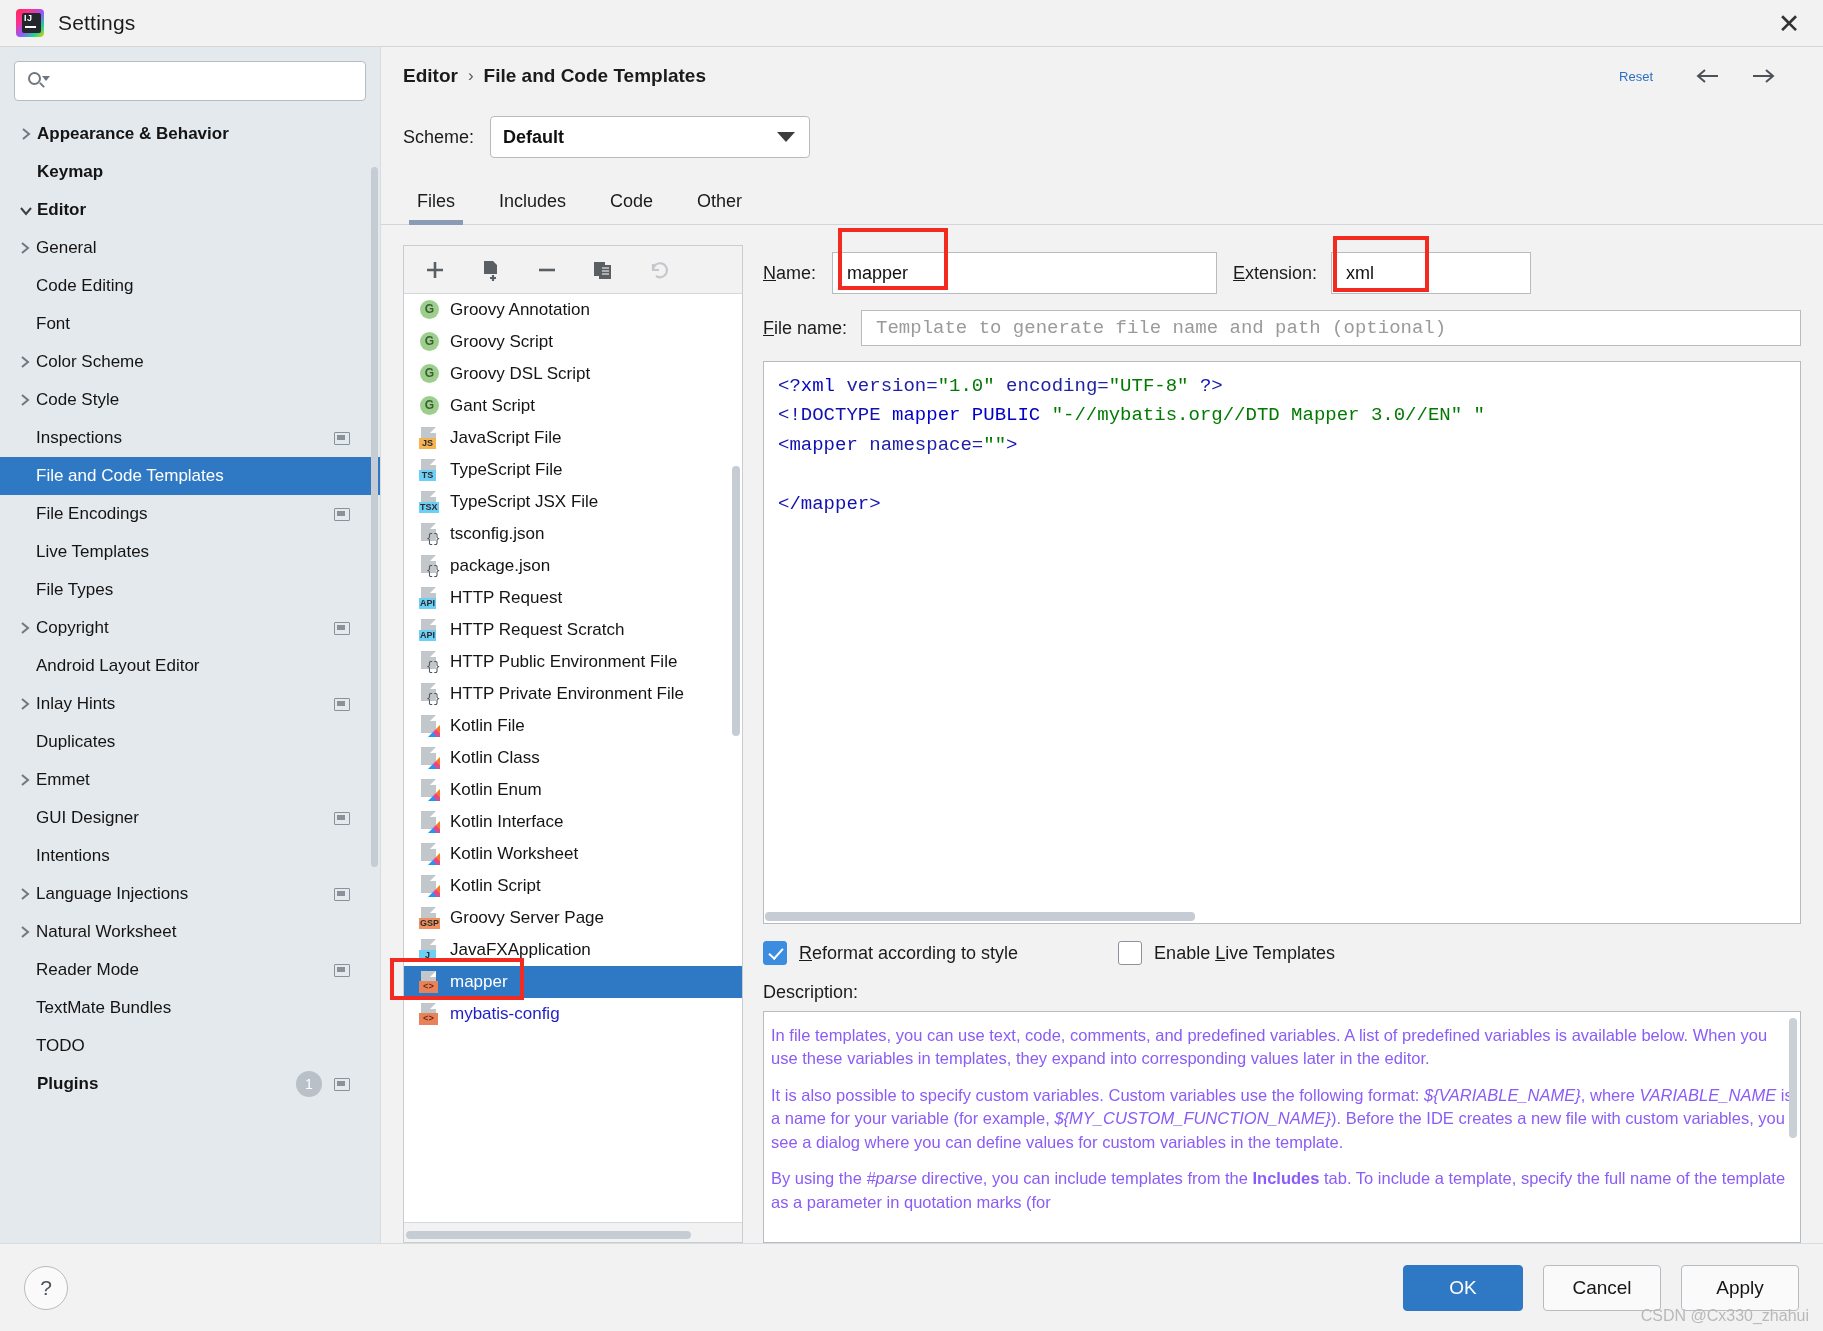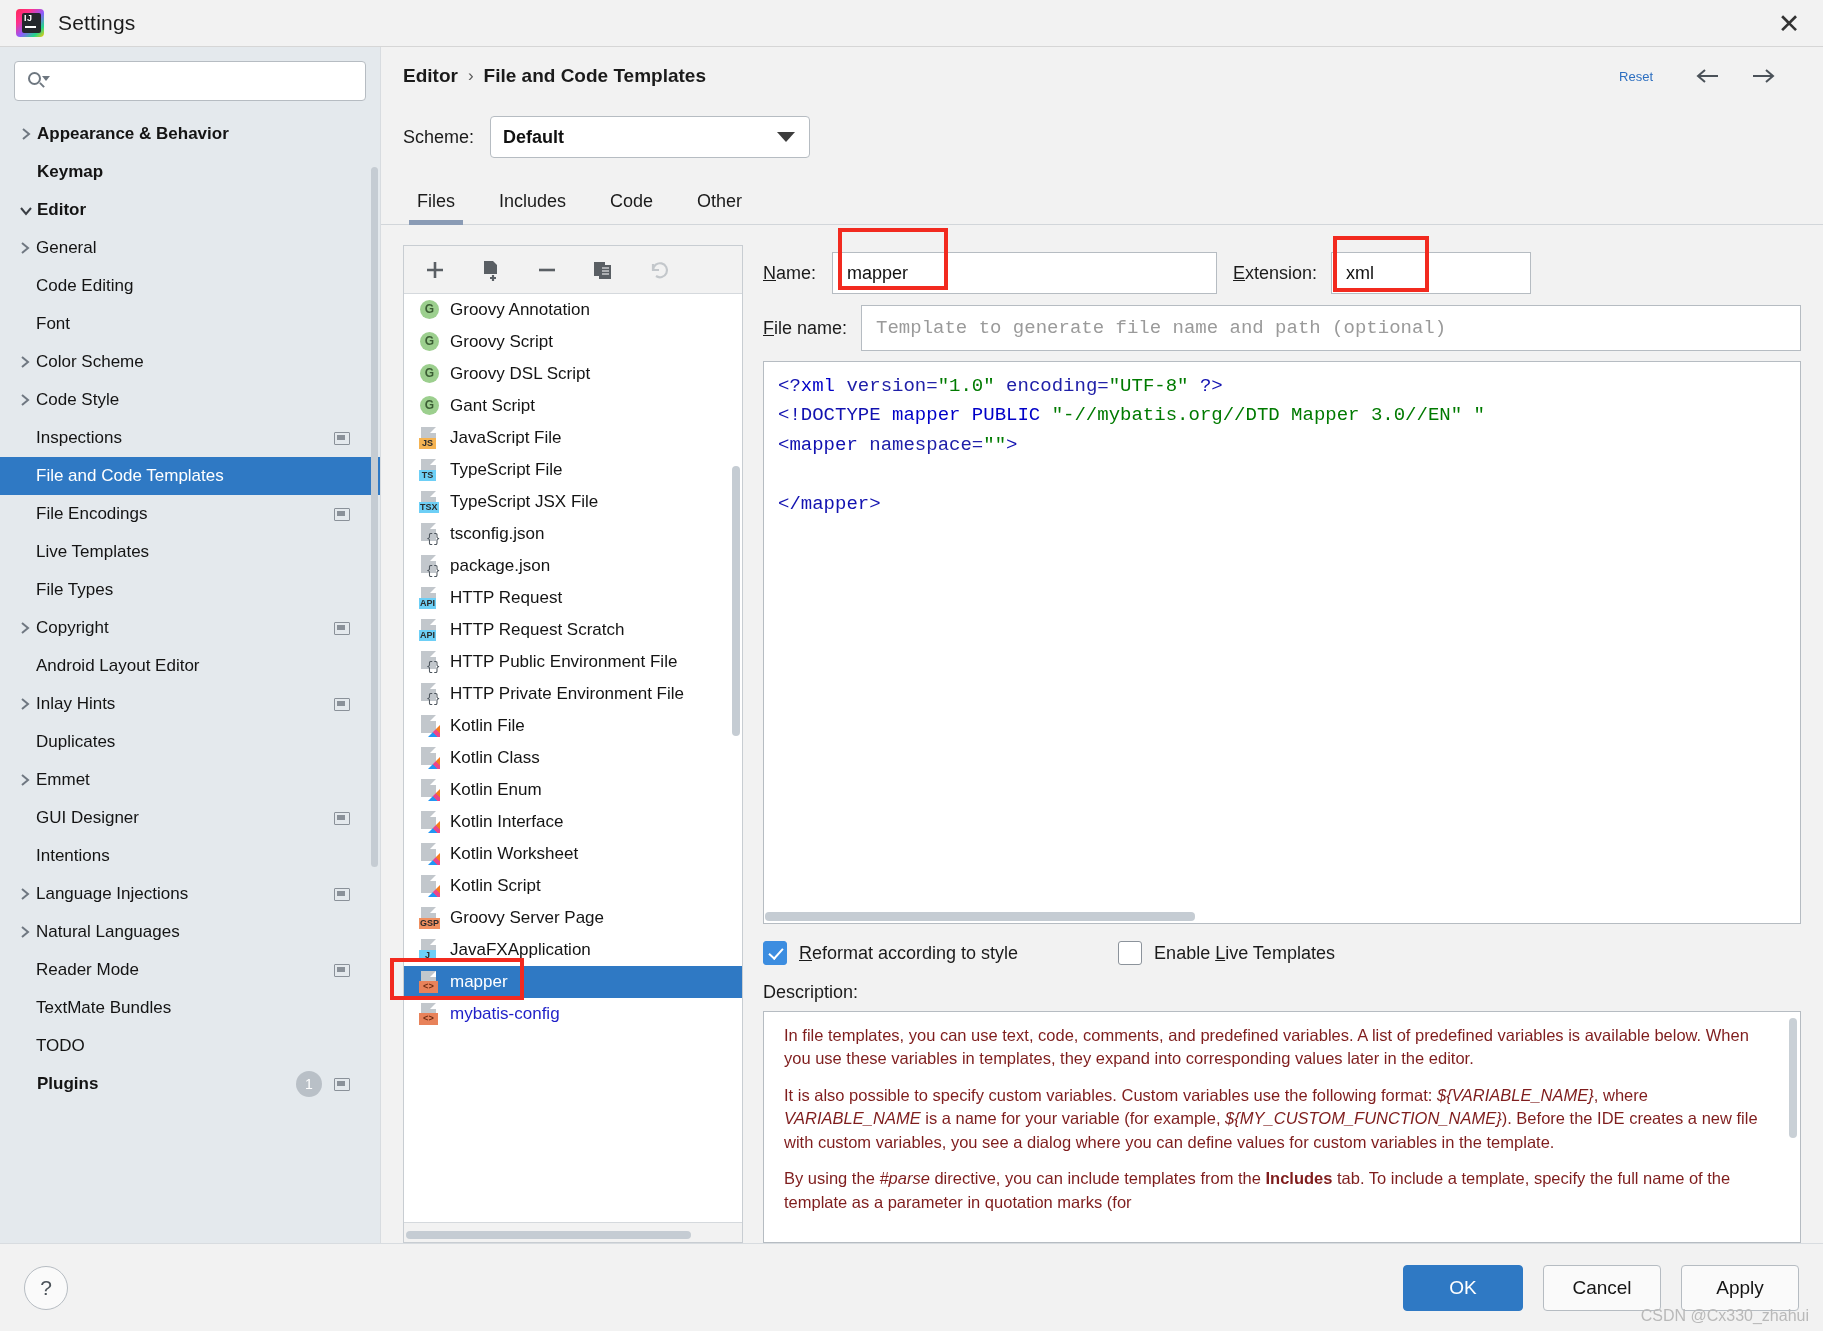--- a/index.html
+++ b/index.html
@@ -230,21 +230,21 @@
   .fld-label u { text-decoration: underline; }
   .text-input {
     height: 42px; background: #fff; border: 1px solid #b6bcc2;
     display: flex; align-items: center; padding: 0 14px;
     font-size: 18px; color: #111; font-family: "Liberation Sans", sans-serif;
   }
   .name-input { width: 385px; margin-left: 16px; }
   .ext-input { width: 200px; margin-left: 14px; }
   .filename-row { display: flex; align-items: center; height: 54px; }
   .filename-input {
-    flex: 1; margin-left: 14px; height: 46px;
+    flex: 1; margin-left: 14px; height: 36px;
     font-family: "Liberation Mono", monospace; font-size: 19px; color: #9a9a9a;
   }
   .code-area {
     flex: 1; border: 1px solid #b6bcc2; background: #fff; margin-top: 6px;
     padding: 10px 14px; font-family: "Liberation Mono", monospace;
     font-size: 19px; line-height: 1.55; position: relative; overflow: hidden;
     min-height: 0;
   }
   .code-line { white-space: pre; }
   .c-kw { color: #0000c8; }
@@ -260,21 +260,21 @@
   .chk.on { background: #3c8de0; border-color: #3c8de0; }
   .chk.on:after {
     content: ""; position: absolute; left: 8px; top: 3px; width: 6px; height: 12px;
     border: solid #fff; border-width: 0 2.5px 2.5px 0; transform: rotate(42deg);
   }
   .chk-label { font-size: 18px; color: #1b1b1b; margin-left: 12px; }
   .chk-label u { text-decoration: underline; }
   .desc-label { font-size: 18px; color: #1b1b1b; margin-bottom: 8px; }
   .desc-box {
     flex: 0 0 232px; border: 1px solid #b6bcc2; background: #fff;
-    padding: 12px 20px; font-size: 16.5px; line-height: 1.42; color: #7f1d1d;
+    padding: 12px 7px; font-size: 16.5px; line-height: 1.42; color: #8b5cf6;
     position: relative; overflow: hidden;
   }
   .desc-box p { margin-bottom: 13px; }
   .desc-box i { font-style: italic; }
   .desc-box b { font-weight: bold; }
   .desc-vscroll {
     position: absolute; right: 3px; top: 6px; width: 8px; height: 120px;
     background: #c9d0d6; border-radius: 4px;
   }
   
@@ -455,21 +455,21 @@
             </span>
             <span class="label">Language Injections</span>
             <span class="trailing-icon"></span>
           </div>
           <div class="tree-item lvl1">
             <span class="twisty">
               <svg width="13" height="16" viewBox="0 0 13 16">
                 <path d="M3 3 L9 8 L3 13" stroke="#6f7781" stroke-width="2" fill="none"></path>
               </svg>
             </span>
-            <span class="label">Natural Languages</span>
+            <span class="label">Natural Worksheet</span>
           </div>
           <div class="tree-item lvl1">
             <span class="twisty"></span>
             <span class="label">Reader Mode</span>
             <span class="trailing-icon"></span>
           </div>
           <div class="tree-item lvl1">
             <span class="twisty"></span>
             <span class="label">TextMate Bundles</span>
           </div>

